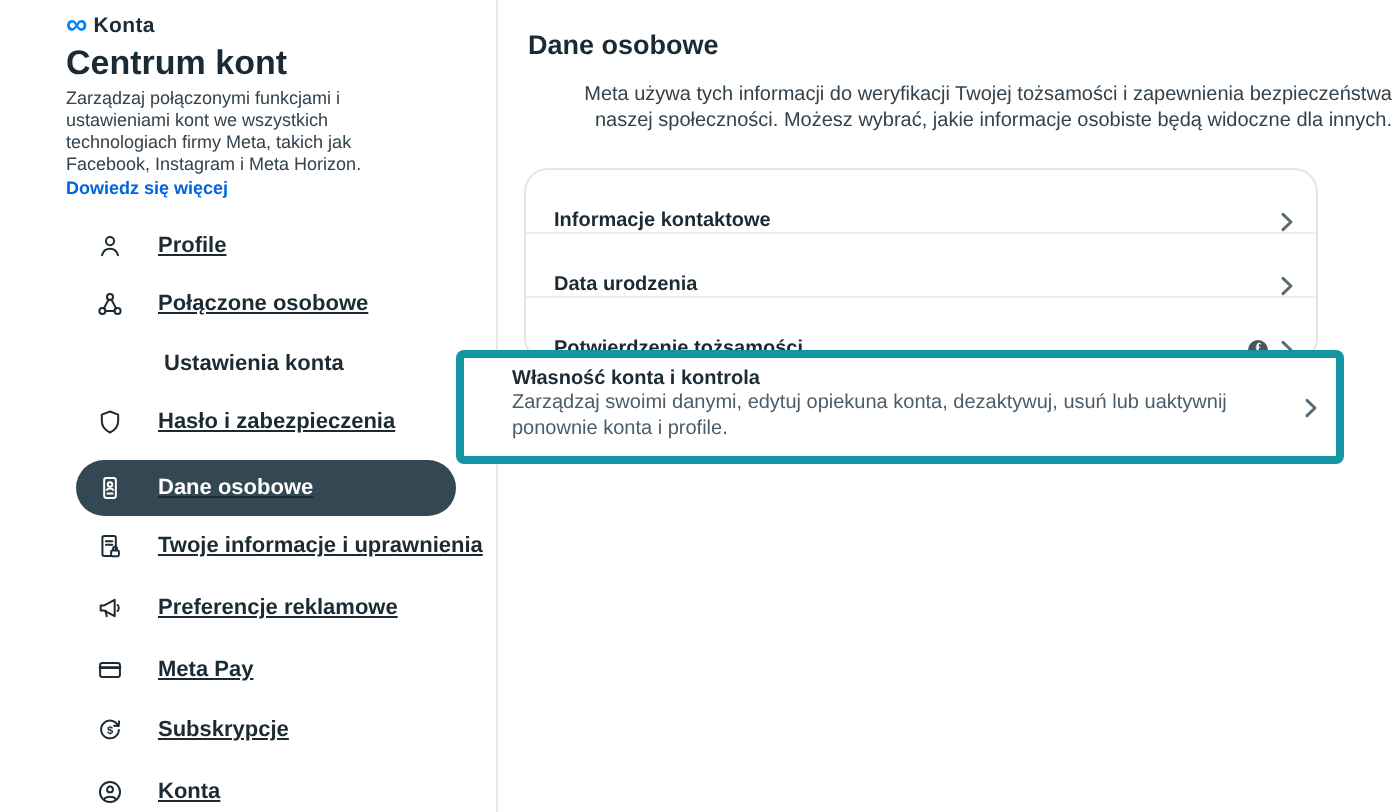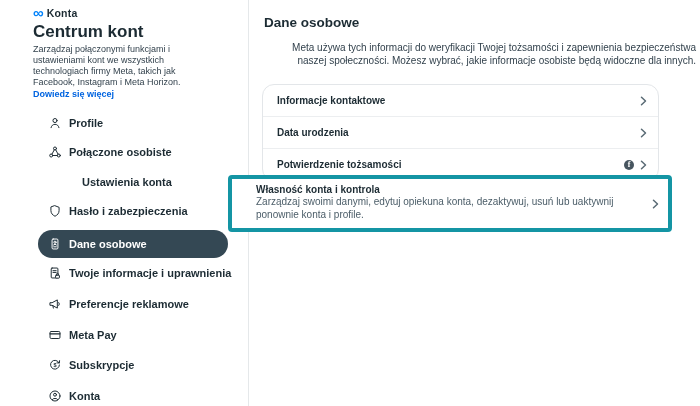--- a/index.html
+++ b/index.html
@@ -8,35 +8,35 @@
 
   
   #divider{position:absolute;left:248px;top:0;width:1px;height:406px;background:#e5e8ea;z-index:1;}
   .logo-row{position:absolute;left:33px;top:6px;display:flex;align-items:center;gap:3px;}
   .logo-inf{color:#0082fb;font-size:15px;font-weight:700;line-height:14px;}
   .logo-word{font-size:10.5px;font-weight:700;letter-spacing:.2px;color:#1c2b33;}
   .sb-title{position:absolute;left:33px;top:22px;font-size:17px;font-weight:700;line-height:20px;}
   .sb-desc{position:absolute;left:33px;top:44px;width:154px;font-size:9px;line-height:11px;color:#33424d;}
   .sb-link{position:absolute;left:33px;top:89px;font-size:9px;line-height:11px;font-weight:700;color:#0064e0;cursor:pointer;}
 
-  .nav-item{position:absolute;left:38px;width:190px;height:28px;display:flex;align-items:center;gap:7px;padding-left:10px;box-sizing:border-box;border-radius:14px;cursor:pointer;}
+  .nav-item{position:absolute;left:38px;width:190px;height:28px;display:flex;align-items:center;gap:17px;padding-left:10px;box-sizing:border-box;border-radius:14px;cursor:pointer;text-decoration:underline;}
   .nav-item .ic{width:14px;height:14px;flex:0 0 14px;display:flex;align-items:center;justify-content:center;}
   .nav-item .ic svg{width:14px;height:14px;stroke:#1c2b33;fill:none;stroke-width:1.7;stroke-linecap:round;stroke-linejoin:round;}
   .nav-item .lbl{font-size:11px;font-weight:600;color:#1c2b33;white-space:nowrap;}
   .nav-item.selected{background:#344854;}
   .nav-item.selected .lbl{color:#ffffff;}
   .nav-item.selected .ic svg{stroke:#ffffff;}
   .section-header{position:absolute;left:38px;top:176px;font-size:11px;font-weight:700;color:#1c2b33;padding-left:44px;}
 
   
   .main-title{position:absolute;left:264px;top:15px;font-size:13.5px;font-weight:700;line-height:16px;}
   .main-desc{position:absolute;left:264px;top:41px;width:432px;font-size:10px;line-height:13px;color:#33424d;text-align:right;}
 
   .card{position:absolute;left:262px;top:84px;width:397px;background:#fff;border:1px solid #e3e6e9;border-radius:12px;box-sizing:border-box;z-index:2;}
-  .row{display:flex;align-items:center;justify-content:space-between;height:31px;padding:0 11px 0 14px;cursor:pointer;}
+  .row{display:flex;align-items:flex-end;justify-content:space-between;height:31px;padding:0 11px 0 14px;cursor:pointer;}
   .row + .row{border-top:1px solid #eceef0;}
   .row .row-label{font-size:10px;font-weight:700;color:#1c2b33;}
   .row .right{display:flex;align-items:center;gap:6px;}
   .chev svg{width:7px;height:10px;display:block;stroke:#5a6b75;fill:none;stroke-width:1.5;stroke-linecap:round;stroke-linejoin:round;}
   .fb-badge{width:10px;height:10px;border-radius:50%;background:#47555f;color:#fff;font-size:8px;font-weight:700;line-height:10px;text-align:center;font-family:"Liberation Serif","DejaVu Serif",serif;}
 
   .highlight-box{position:absolute;left:228px;top:175px;width:444px;height:57px;background:#fff;border:4px solid #1495a4;border-radius:4px;box-sizing:border-box;z-index:5;cursor:pointer;}
   .hl-inner{position:relative;width:100%;height:100%;padding:4px 26px 4px 24px;box-sizing:border-box;}
   .hl-title{font-size:10px;font-weight:700;color:#1c2b33;line-height:13px;}
   .hl-desc{font-size:10px;line-height:12.5px;color:#4b5d68;width:378px;}
@@ -68,21 +68,21 @@
 
   <div class="nav-item" style="top:138px">
     <span class="ic">
       <svg viewBox="0 0 24 24">
           <circle cx="12" cy="6" r="2.6"></circle>
           <circle cx="5.5" cy="18" r="2.6"></circle>
           <circle cx="18.5" cy="18" r="2.6"></circle>
           <path d="M10.8 8.2 6.7 15.8M13.2 8.2l4.1 7.6M8.1 18h7.8"></path>
         </svg>
     </span>
-    <span class="lbl">Połączone osobiste</span>
+    <span class="lbl">Połączone osobowe</span>
   </div>
 
   <div class="section-header">Ustawienia konta</div>
 
   <div class="nav-item" style="top:197px">
     <span class="ic">
       <svg viewBox="0 0 24 24">
           <path d="M12 3l7 2.7v5.5c0 4.6-2.9 7.9-7 9.8-4.1-1.9-7-5.2-7-9.8V5.7z"></path>
         </svg>
     </span>

